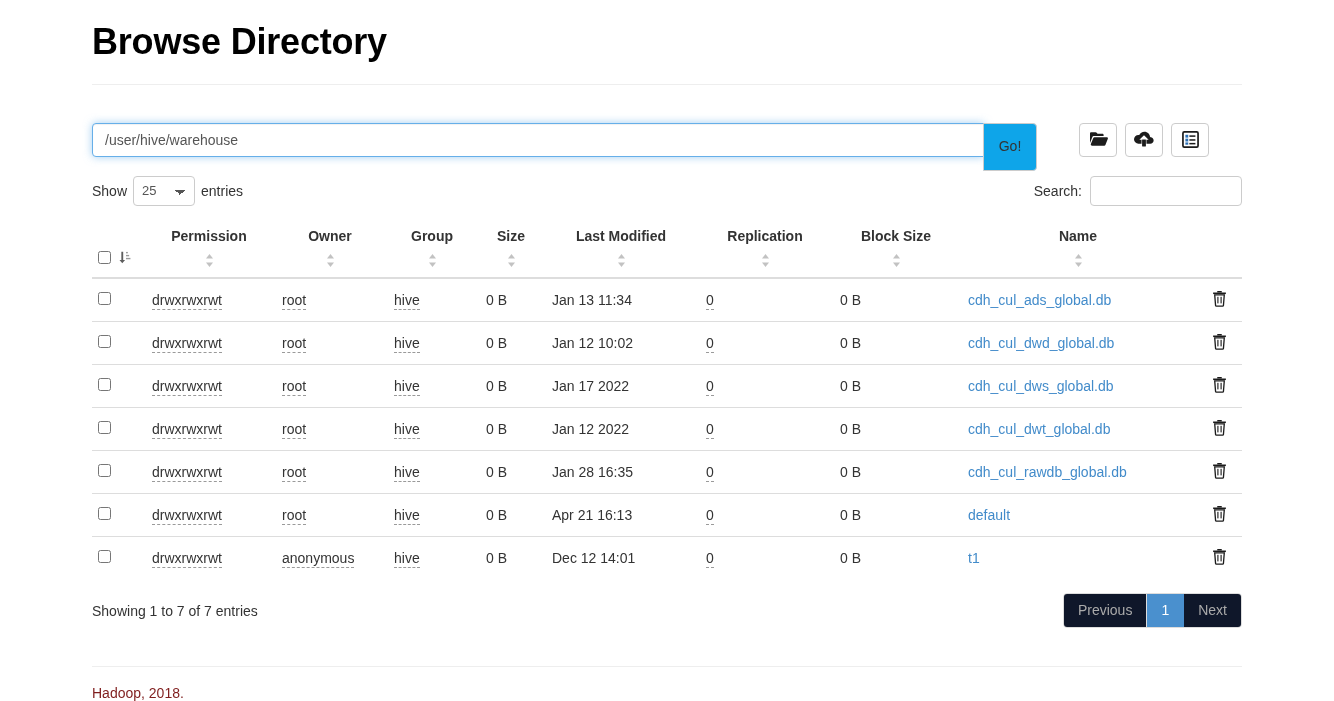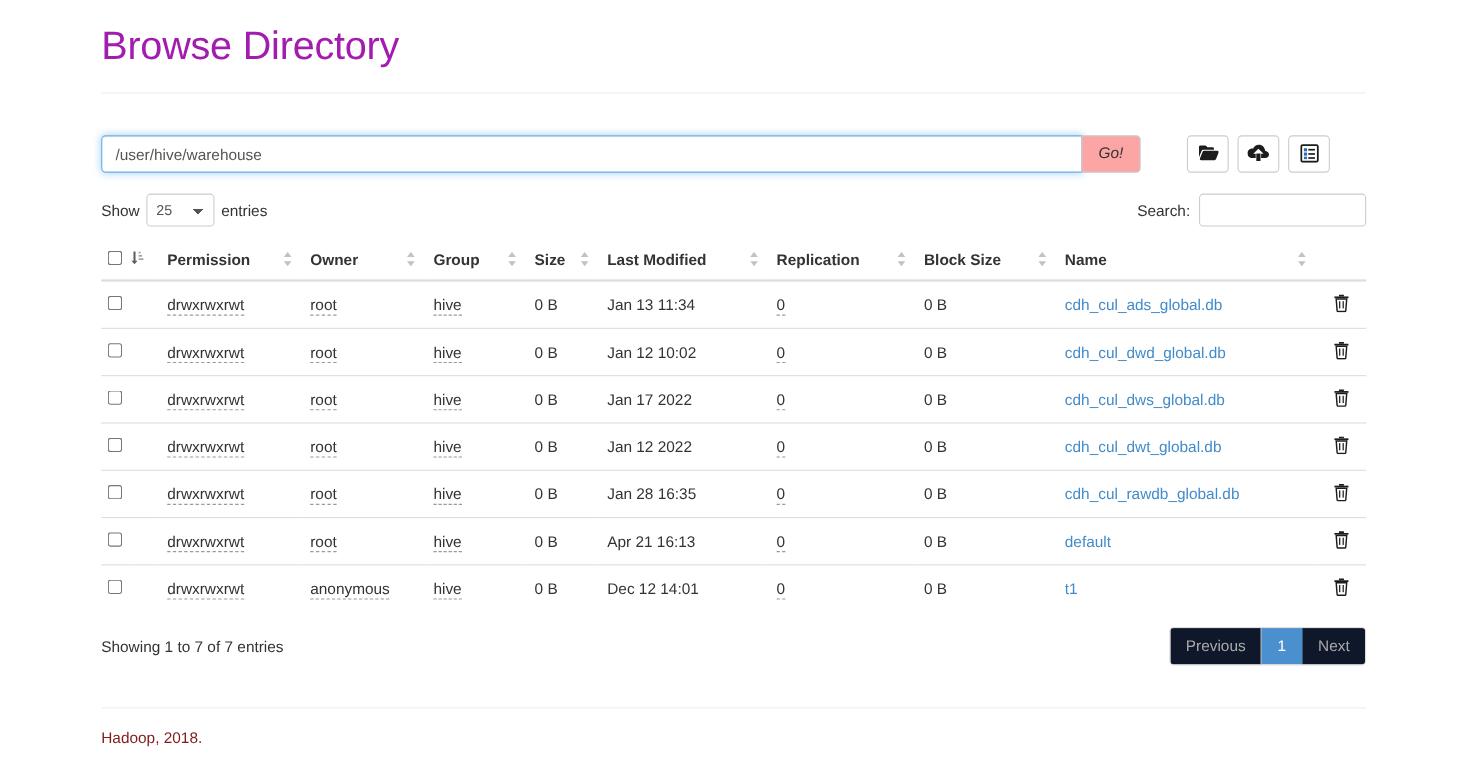--- a/index.html
+++ b/index.html
@@ -17,23 +17,23 @@
     height: 701px;
     overflow: hidden;
   }
   .container {
     width: 1150px;
     margin: 0 auto;
     padding-top: 22px;
   }
   h1.page-title {
     font-size: 36px;
-    font-weight: 400;
+    font-weight: 700;
     line-height: 1.1;
-    color: #a21caf;
+    color: #000000;
     margin: 0 0 22px 0;
     padding: 0;
     letter-spacing: -0.2px;
   }
   .title-rule {
     border: 0;
     border-top: 1px solid #eeeeee;
     margin: 0 0 22px 0;
   }
 
@@ -57,34 +57,33 @@
     color: #555;
     line-height: 1.42;
     background: #fff;
     border: 1px solid #66afe9;
     border-right: 1px solid #66afe9;
     border-radius: 4px 0 0 4px;
     outline: none;
     box-shadow: 0 1px 1px rgba(0,0,0,.06) inset, 0 0 8px rgba(102,175,233,.6);
   }
   .go-btn {
-    height: 34px;
+    height: 48px;
     min-width: 54px;
     padding: 6px 12px;
     font-size: 14px;
     font-family: "Liberation Sans", sans-serif;
     color: #333;
-    background: #fca5a5;
+    background: #0ea5e9;
     border: 1px solid #cccccc;
     border-left: 1px solid #cccccc;
     border-radius: 0 4px 4px 0;
     margin-left: -1px;
     cursor: pointer;
     line-height: 1.42;
-    font-style: italic;
   }
   .icon-btn-group {
     display: flex;
     margin-left: 42px;
     gap: 8px;
   }
   .icon-btn {
     width: 38px;
     height: 34px;
     background: #ffffff;
@@ -165,21 +164,21 @@
     position: relative;
   }
   table.files tbody td {
     padding: 11px 8px;
     border-top: 1px solid #dddddd;
     color: #333;
     vertical-align: middle;
     white-space: nowrap;
   }
   table.files tbody tr:first-child td { border-top: none; }
-  .th-inner { display: flex; align-items: center; justify-content: space-between; gap: 10px; }
+  .th-inner { display: flex; align-items: center; justify-content: space-between; gap: 10px; flex-direction: column; }
   .sort-arrows { color: #c7c7c7; font-size: 12px; line-height: 1; flex-shrink: 0; }
   .sort-arrows svg { display:block; }
 
   .col-check { width: 26px; padding-left: 6px !important; padding-right: 0 !important; }
   .col-sortflag { width: 26px; padding-left: 0 !important; padding-right: 0 !important; }
   .col-perm { width: 130px; }
   .col-owner { width: 112px; }
   .col-group { width: 92px; }
   .col-size { width: 66px; }
   .col-mod { width: 154px; }

